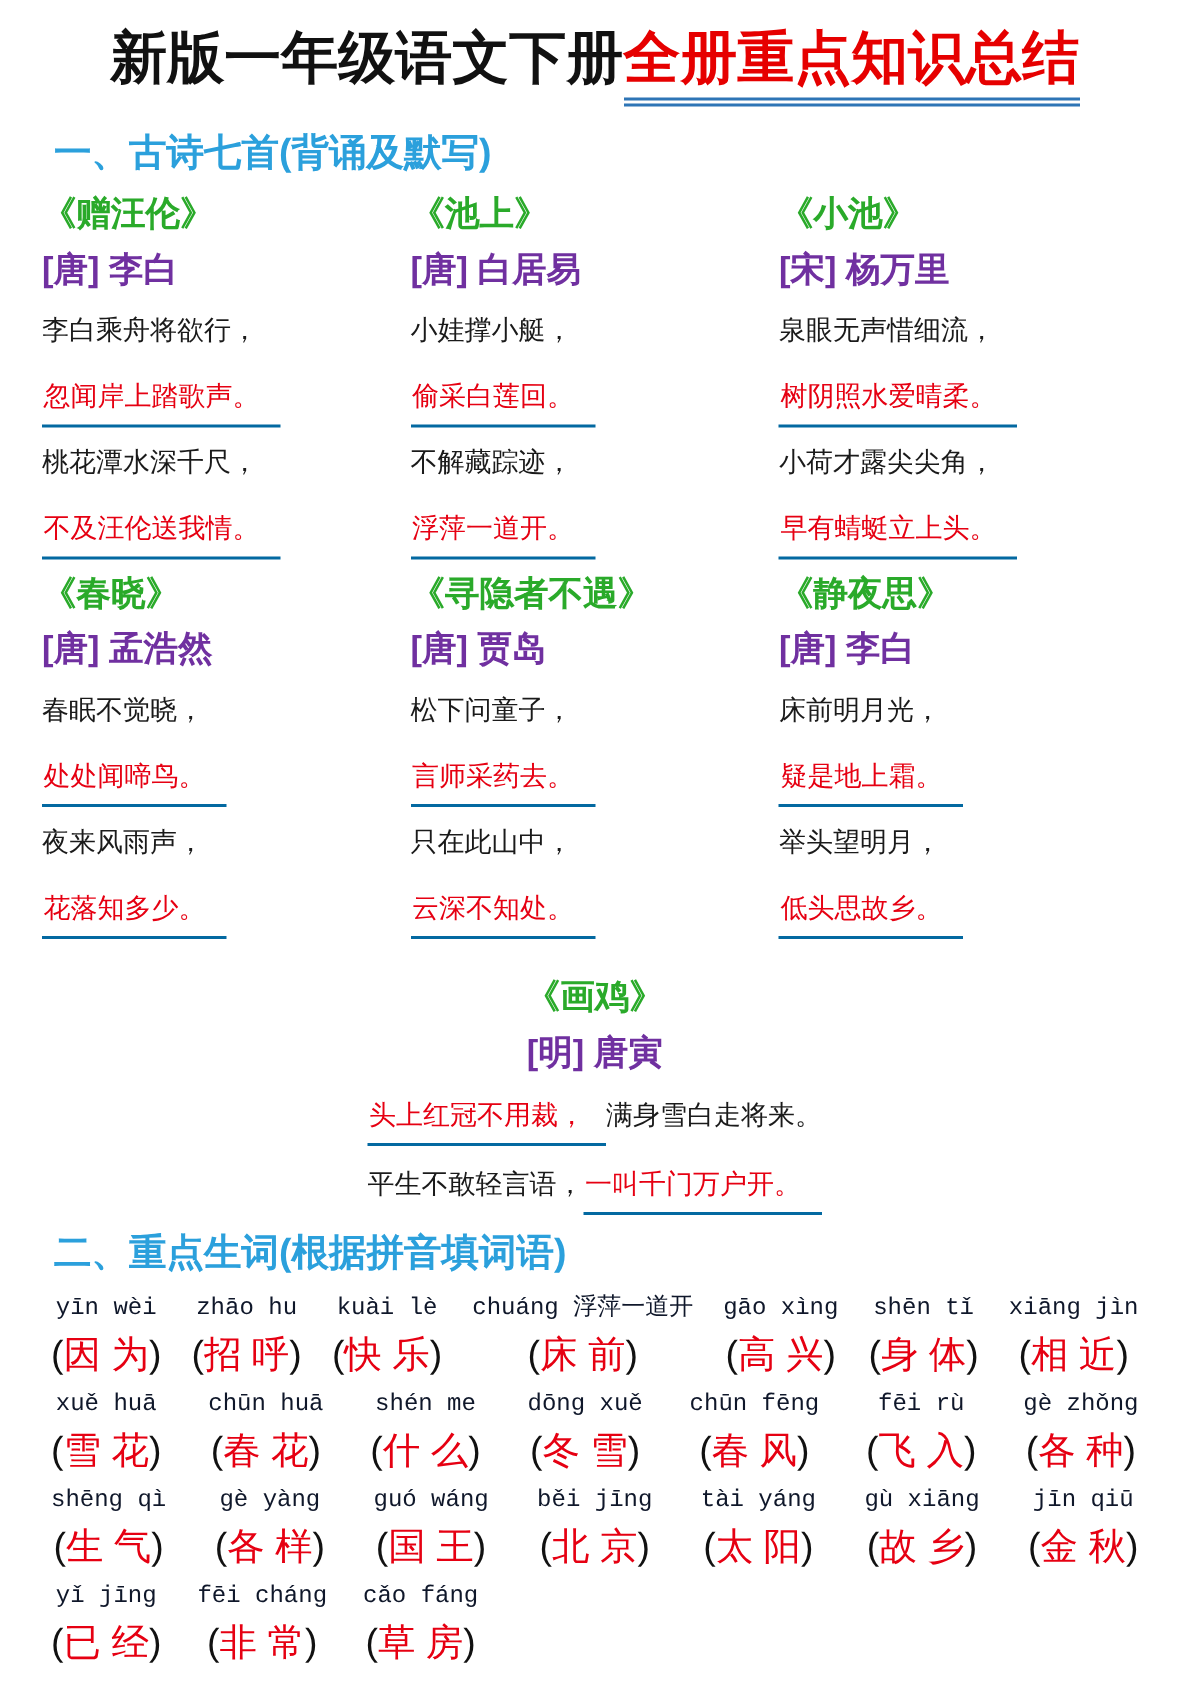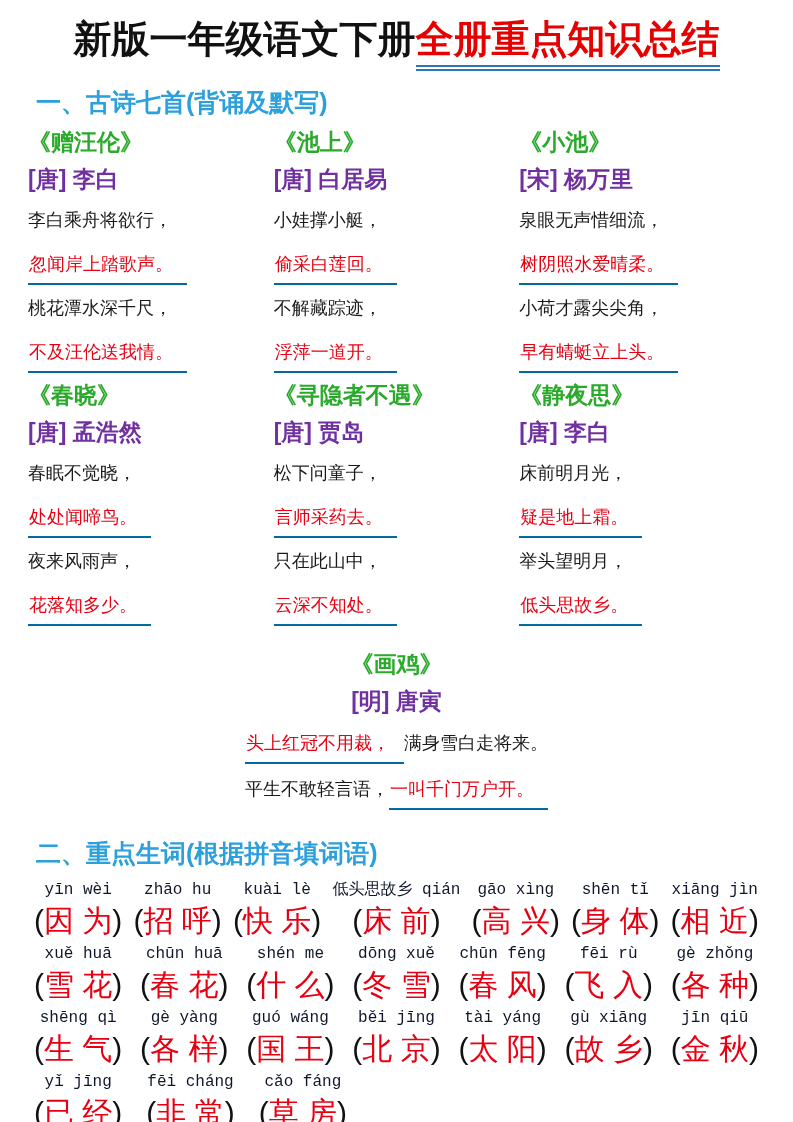--- a/index.html
+++ b/index.html
@@ -31,21 +31,21 @@
     padding-bottom:1px;
   }
   
   .section-heading {
     color:#2ba0dc;
     font-weight:bold;
     font-size:25px;
     line-height:30px;
     margin:16px 0 4px 36px;
   }
-  .section-heading.second { margin-top:26px; }
+  .section-heading.second { margin-top:8px; }
   
   .poem-grid {
     display:grid;
     grid-template-columns:1fr 1fr 1fr;
     padding:0 28px;
     text-align:left;
   }
   .poem-title {
     color:#2aaa2a;
     font-weight:bold;
@@ -87,21 +87,21 @@
   .vocab-row.short { justify-content:flex-start; gap:24px; }
   .vocab-item { text-align:center; }
   .vocab-pinyin {
     font-size:16px;
     line-height:28px;
     color:#0f172a;
     white-space:nowrap;
     font-family:Liberation Mono, monospace;
   }
   .vocab-hanzi-wrap {
-    font-size:30px;
+    font-size:25px;
     line-height:34px;
     white-space:nowrap;
   }
   .paren { color:#111111; }
   .vocab-hanzi { color:#e60012; }
 </style>
 </head>
 <body>
 
 <div class="page">
@@ -192,21 +192,21 @@
       </div>
       <div class="vocab-item">
         <div class="vocab-pinyin">zhāo hu</div>
         <div class="vocab-hanzi-wrap"><span class="paren">(</span><span class="vocab-hanzi">招 呼</span><span class="paren">)</span></div>
       </div>
       <div class="vocab-item">
         <div class="vocab-pinyin">kuài lè</div>
         <div class="vocab-hanzi-wrap"><span class="paren">(</span><span class="vocab-hanzi">快 乐</span><span class="paren">)</span></div>
       </div>
       <div class="vocab-item">
-        <div class="vocab-pinyin">低头思故乡 qián</div>
+        <div class="vocab-pinyin">chuáng 浮萍一道开</div>
         <div class="vocab-hanzi-wrap"><span class="paren">(</span><span class="vocab-hanzi">床 前</span><span class="paren">)</span></div>
       </div>
       <div class="vocab-item">
         <div class="vocab-pinyin">gāo xìng</div>
         <div class="vocab-hanzi-wrap"><span class="paren">(</span><span class="vocab-hanzi">高 兴</span><span class="paren">)</span></div>
       </div>
       <div class="vocab-item">
         <div class="vocab-pinyin">shēn tǐ</div>
         <div class="vocab-hanzi-wrap"><span class="paren">(</span><span class="vocab-hanzi">身 体</span><span class="paren">)</span></div>
       </div>

